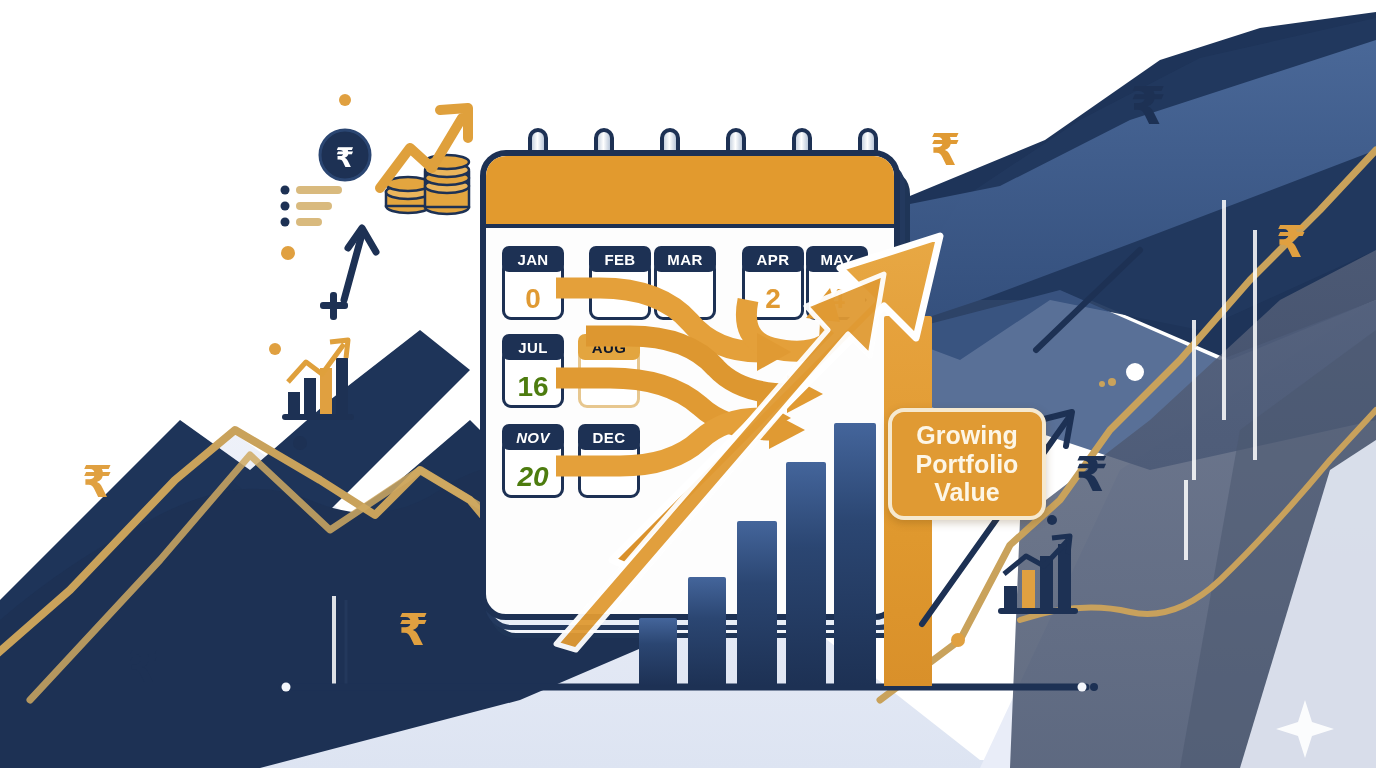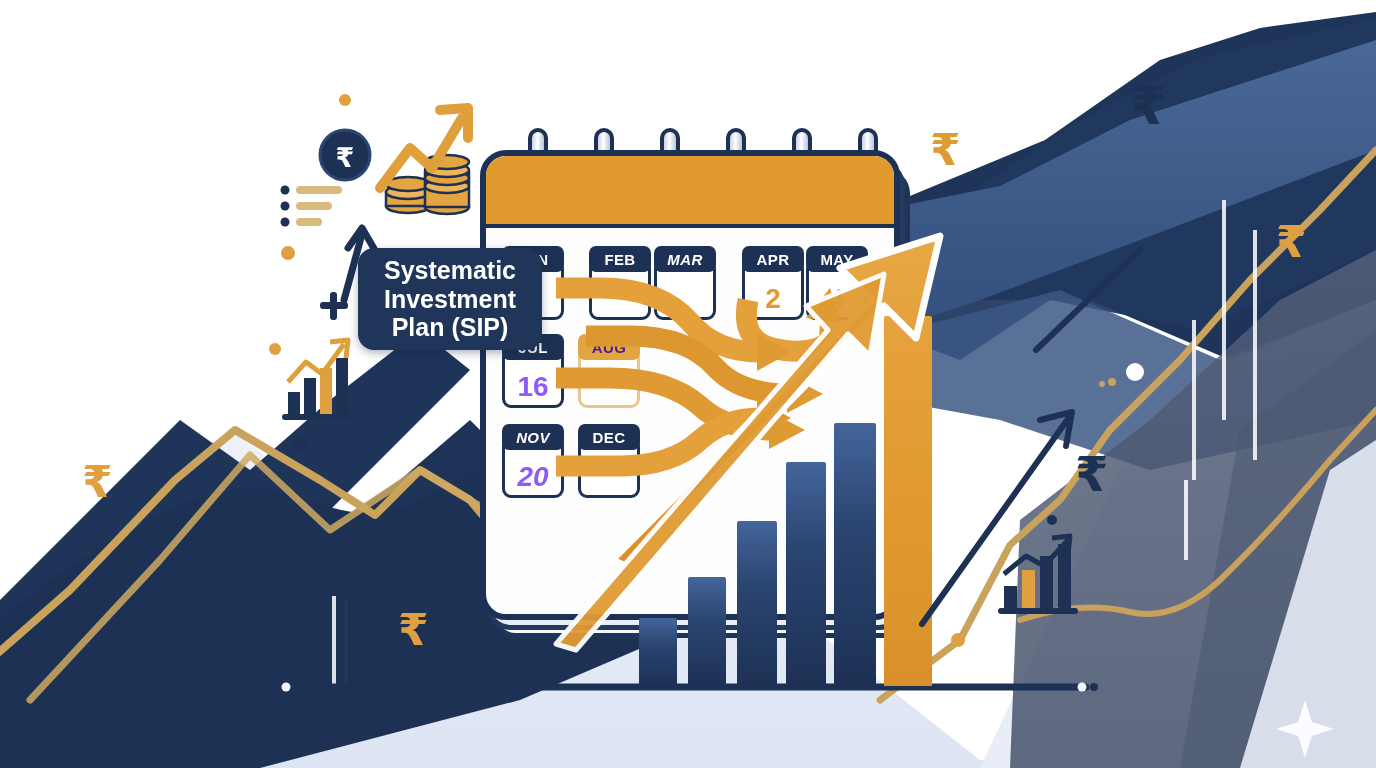--- a/index.html
+++ b/index.html
@@ -92,29 +92,29 @@
   .cell .tab{
     position:absolute;left:-3px;top:-17px;
     width:62px;height:26px;
     background:#1d3154;
     border-radius:7px;
     color:#ffffff;
     font-size:15px;font-weight:bold;
     letter-spacing:.4px;
     display:flex;align-items:center;justify-content:center;
   }
-  .cell.faint .tab{background:#e3a53f;color:#4c1d95;}
+  .cell.faint .tab{background:#e3a53f;color:#0f172a;}
   .cell .num{
     position:absolute;left:0;right:0;bottom:4px;
     text-align:center;
     font-size:28px;font-weight:bold;
     line-height:1;
   }
   .num.orange{color:#e09a33;}
-  .num.navy{color:#8b5cf6;}
+  .num.navy{color:#4d7c0f;}
 
   
   .bar{
     position:absolute;bottom:0;
     background:linear-gradient(180deg,#44659b 0%,#2b4672 38%,#1d3154 100%);
     border-radius:2px 2px 0 0;
   }
   .bar.orange{
     background:linear-gradient(180deg,#e6a23d 0%,#df982e 60%,#d9902a 100%);
   }
@@ -264,21 +264,21 @@
       <div class="cal-header"></div>
       <div class="cal-grid">
           <div class="cal-row" style="top: 8px; width: 376px;">
             <div class="cell" style="left: 0px;">
               <div class="tab">JAN</div>
               <div class="num orange">0</div>
             </div>
             <div class="cell" style="left: 87px;">
               <div class="tab">FEB</div>
             </div>
-            <div class="cell" style="left: 152px; font-style: italic;">
+            <div class="cell" style="left: 152px;">
               <div class="tab">MAR</div>
             </div>
             <div class="cell" style="left: 240px;">
               <div class="tab">APR</div>
               <div class="num orange">2</div>
             </div>
             <div class="cell" style="left: 304px;">
               <div class="tab">MAY</div>
               <div class="num orange">4</div>
             </div>
@@ -425,22 +425,22 @@
   <div>
       <span class="rupee-float" style="left: 1130px; top: 80px; font-size: 52px; color: rgb(29, 49, 84);">₹</span>
       <span class="rupee-float" style="left: 930px; top: 128px; font-size: 44px; color: rgb(224, 154, 51);">₹</span>
       <span class="rupee-float" style="left: 1276px; top: 220px; font-size: 44px; color: rgb(224, 160, 64);">₹</span>
       <span class="rupee-float" style="left: 1075px; top: 450px; font-size: 48px; color: rgb(29, 49, 84);">₹</span>
       <span class="rupee-float" style="left: 82px; top: 460px; font-size: 44px; color: rgb(224, 160, 64);">₹</span>
       <span class="rupee-float" style="left: 398px; top: 608px; font-size: 44px; color: rgb(224, 160, 64);">₹</span>
       <span class="rupee-float" style="left: 128px; top: 645px; font-size: 44px; color: rgb(29, 49, 84);">₹</span>
     </div>
 
-  <div class="callout callout-sip">
+
+  <div class="callout callout-growth">
     <span>
-        <div>Systematic</div>
-        <div>Investment</div>
-        <div>Plan (SIP)</div>
+        <div>Growing</div>
+        <div>Portfolio</div>
+        <div>Value</div>
       </span>
   </div>
 
-
 </div>
 
 </body></html>

